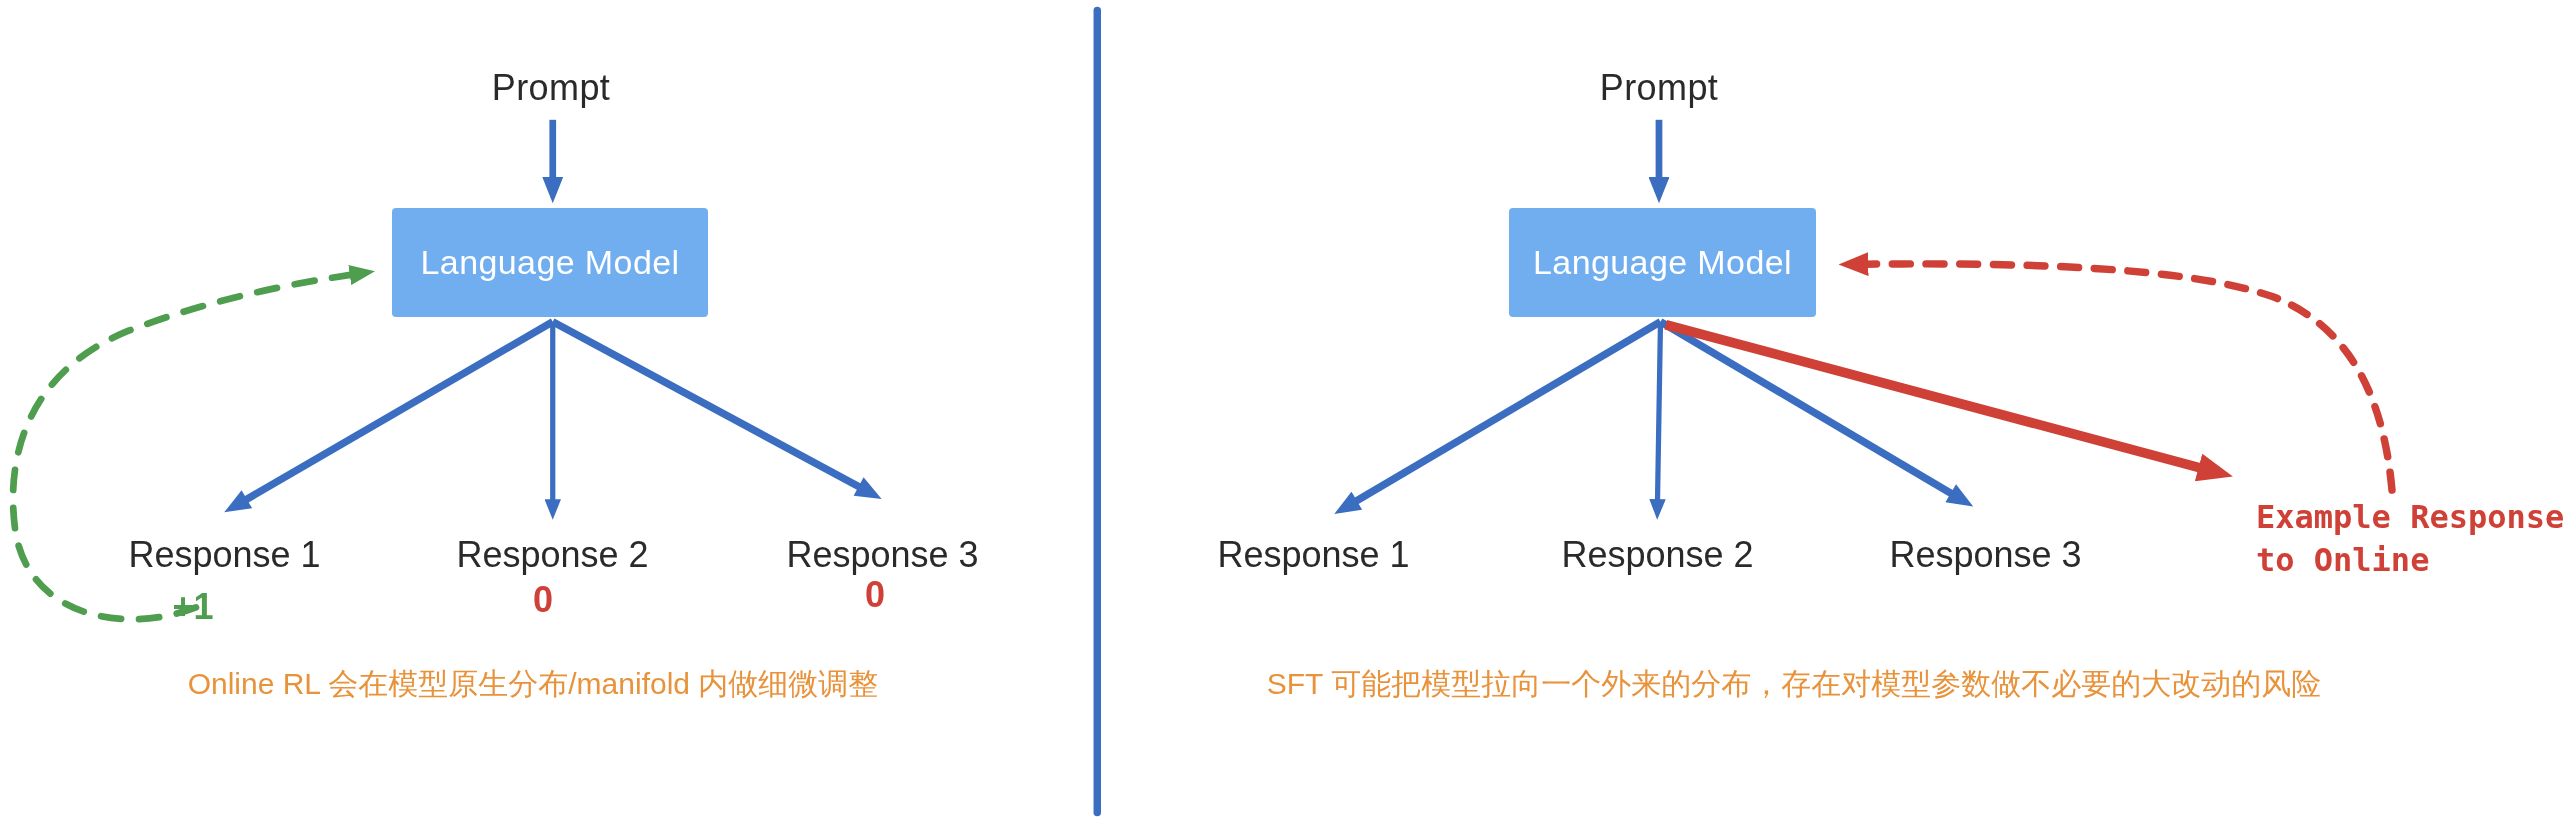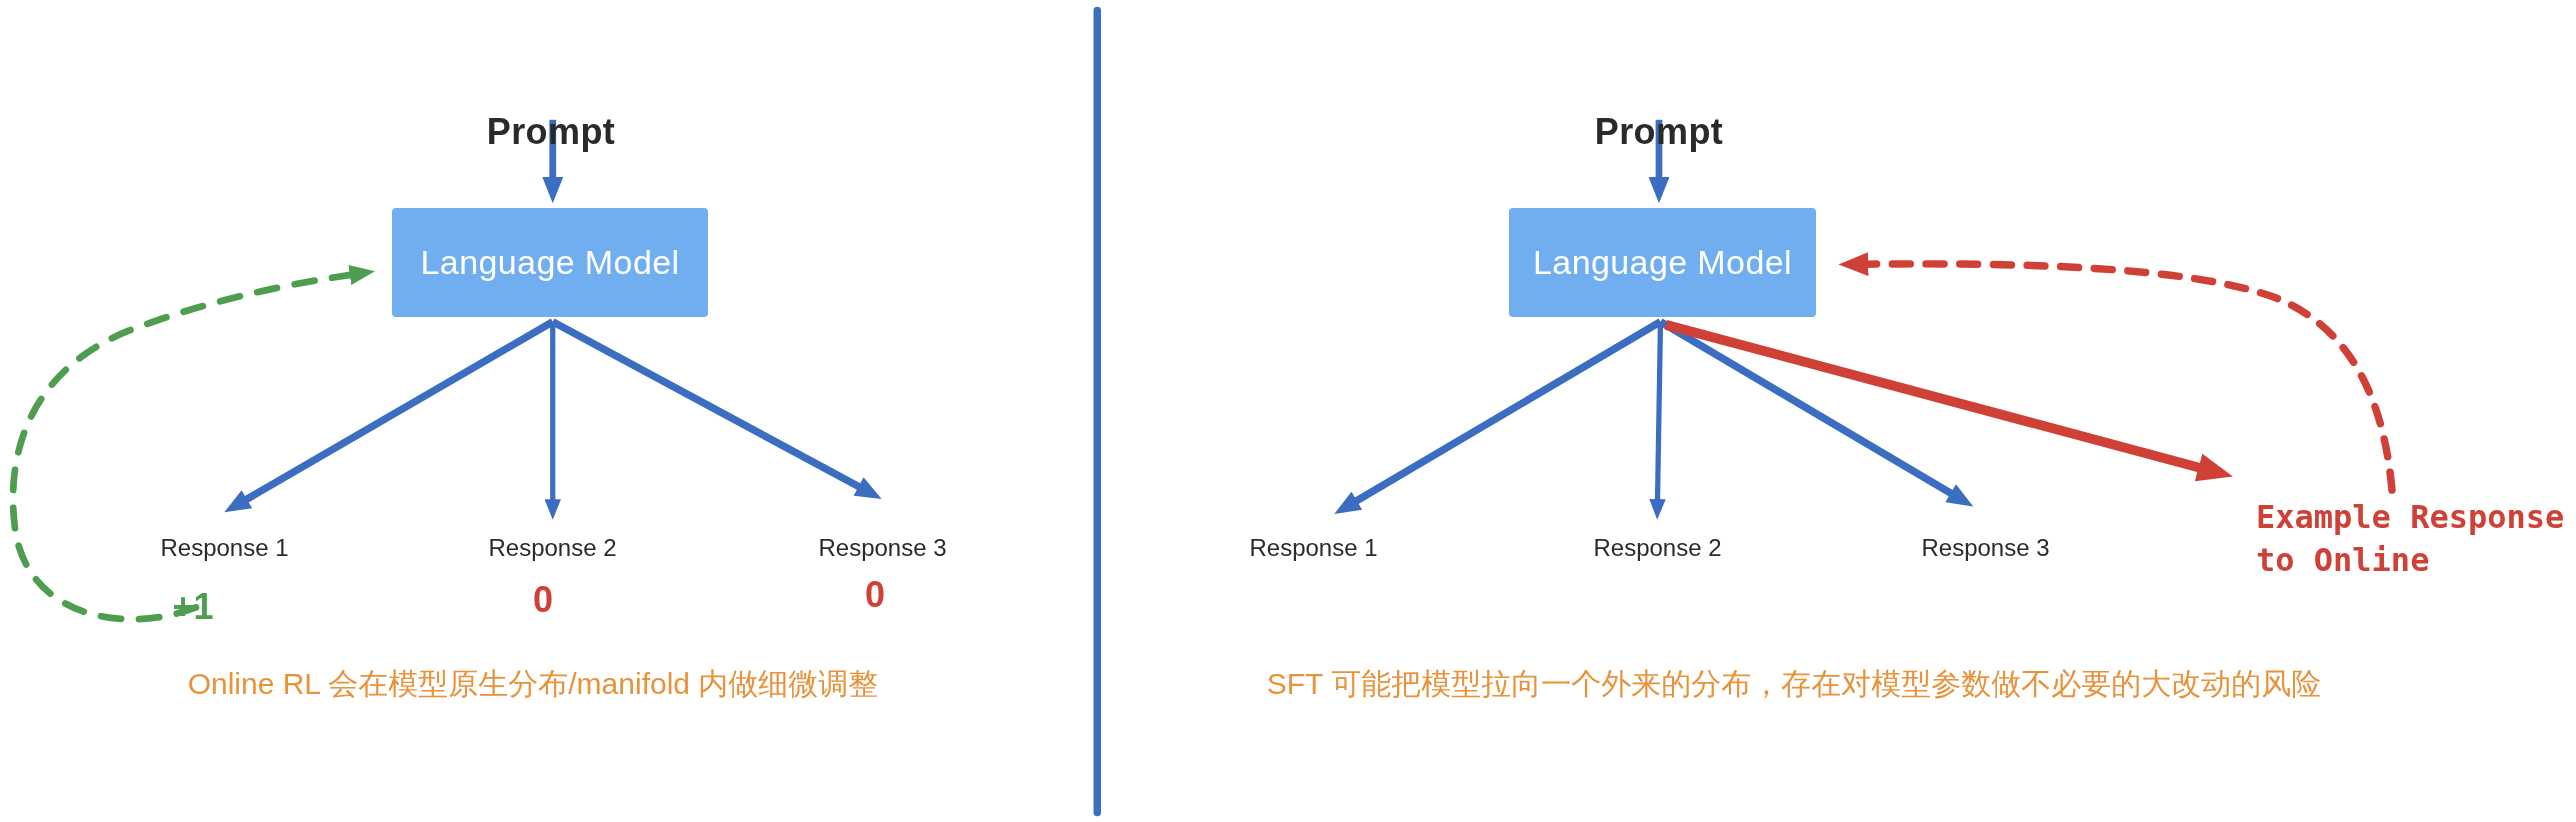--- a/index.html
+++ b/index.html
@@ -6,27 +6,27 @@
     --blue:#3b6dc1; --box_fill:#71aeef; --box_text:#ffffff;
     --green:#4f9d4e; --red:#cf4137; --orange:#e8923a; --dark:#2a2a2a;
   }
   html,body{margin:0;padding:0;background:#ffffff;}
   .stage{
     position:relative; width:2576px; height:823px; background:#ffffff;
     font-family:"Liberation Sans","DejaVu Sans",sans-serif; overflow:hidden;
   }
   .arrow-layer{position:absolute;left:0;top:0;width:2576px;height:823px;}
   .label{position:absolute;text-align:center;color:var(--dark);}
-  .prompt-label{font-size:36px;font-weight:700;letter-spacing:0.4px;margin-top:44px;}
+  .prompt-label{font-size:36px;font-weight:400;letter-spacing:0.4px;}
   .model-box{
     position:absolute;background:var(--box_fill);border-radius:4px;
     display:flex;align-items:center;justify-content:center;
   }
   .model-box span{color:var(--box_text);font-size:34px;font-weight:500;letter-spacing:0.4px;}
-  .response-label{font-size:24px;font-weight:500;width:269px;}
+  .response-label{font-size:36px;font-weight:500;width:269px;}
   .reward{position:absolute;text-align:center;font-size:36px;font-weight:600;width:120px;}
   .reward.green{color:var(--green);}
   .reward.red{color:var(--red);}
   .caption{position:absolute;text-align:center;color:var(--orange);font-size:30px;font-weight:500;white-space:nowrap;}
   .example-label{
     position:absolute;color:var(--red);
     font-family:"DejaVu Sans Mono","Liberation Mono",monospace;
     font-size:32px;font-weight:600;line-height:43px;white-space:nowrap;text-align:left;
   }
 </style>

